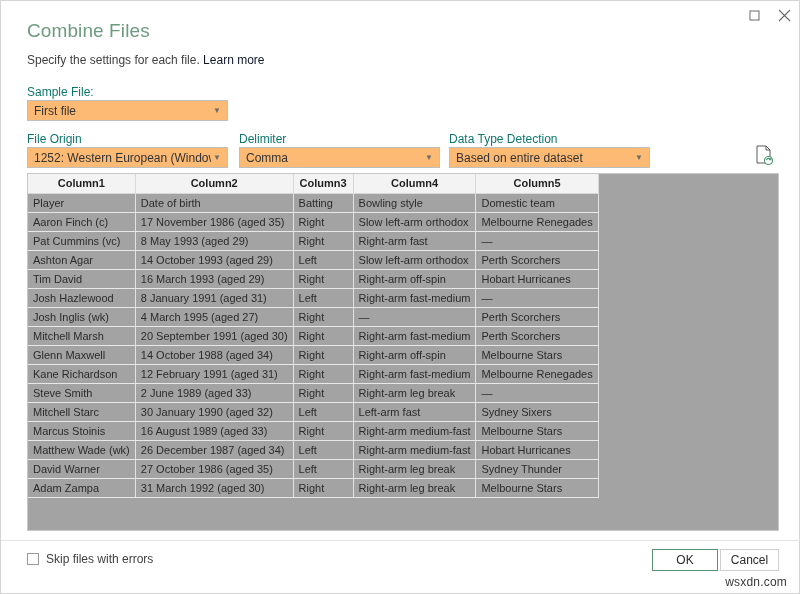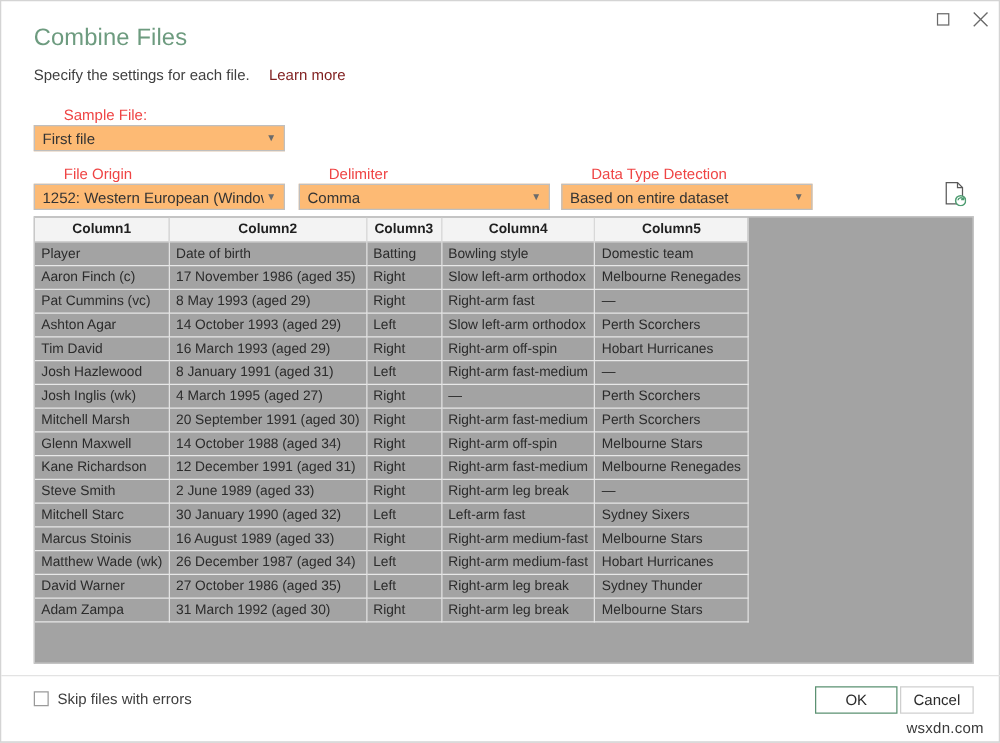--- a/index.html
+++ b/index.html
@@ -55,31 +55,29 @@
     letter-spacing: 0.1px;
   }
   .subtitle {
     position: absolute;
     left: 26px;
     top: 52px;
     font-size: 12px;
     color: #3f3f3f;
   }
   .subtitle a {
-    color: #7f1d1d;
+    color: #0f172a;
     text-decoration: none;
-    margin-left: 12px;
   }
 
   
   .field-label {
     position: absolute;
     font-size: 12px;
-    color: #ef4444;
-    margin-left: 24px;
+    color: #0f766e;
   }
   .combo {
     position: absolute;
     height: 21px;
     box-sizing: border-box;
     border: 1px solid #bfbfbf;
     background: #fdba74;
     font-size: 12px;
     color: #333333;
     display: flex;
@@ -361,21 +359,21 @@
           </tr>
           <tr>
             <td class="c1">Glenn Maxwell</td>
             <td class="c2">14 October 1988 (aged 34)</td>
             <td class="c3">Right</td>
             <td class="c4">Right-arm off-spin</td>
             <td class="c5">Melbourne Stars</td>
           </tr>
           <tr>
             <td class="c1">Kane Richardson</td>
-            <td class="c2">12 December 1991 (aged 31)</td>
+            <td class="c2">12 February 1991 (aged 31)</td>
             <td class="c3">Right</td>
             <td class="c4">Right-arm fast-medium</td>
             <td class="c5">Melbourne Renegades</td>
           </tr>
           <tr>
             <td class="c1">Steve Smith</td>
             <td class="c2">2 June 1989 (aged 33)</td>
             <td class="c3">Right</td>
             <td class="c4">Right-arm leg break</td>
             <td class="c5">—</td>

